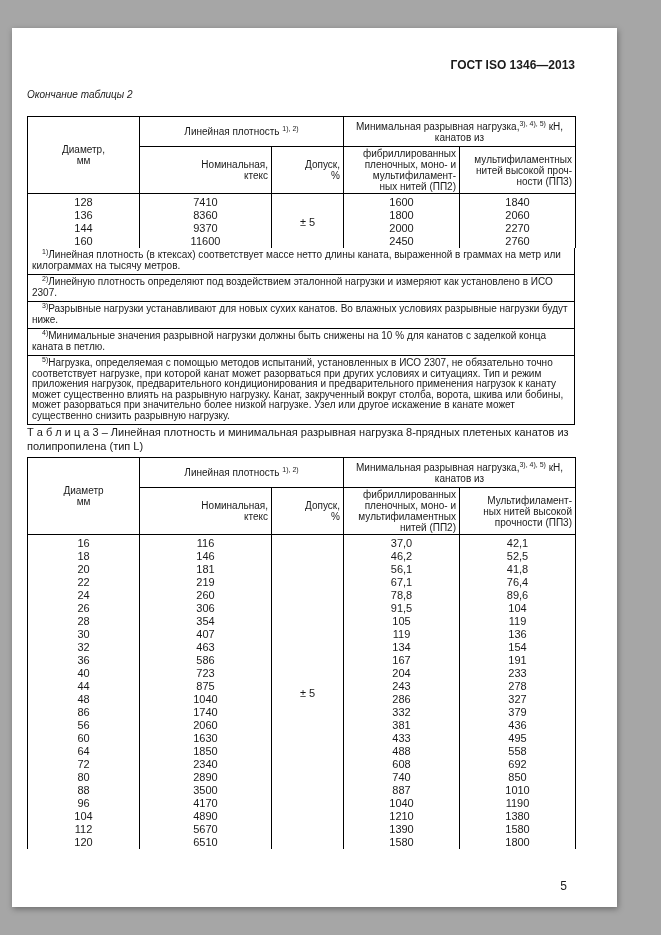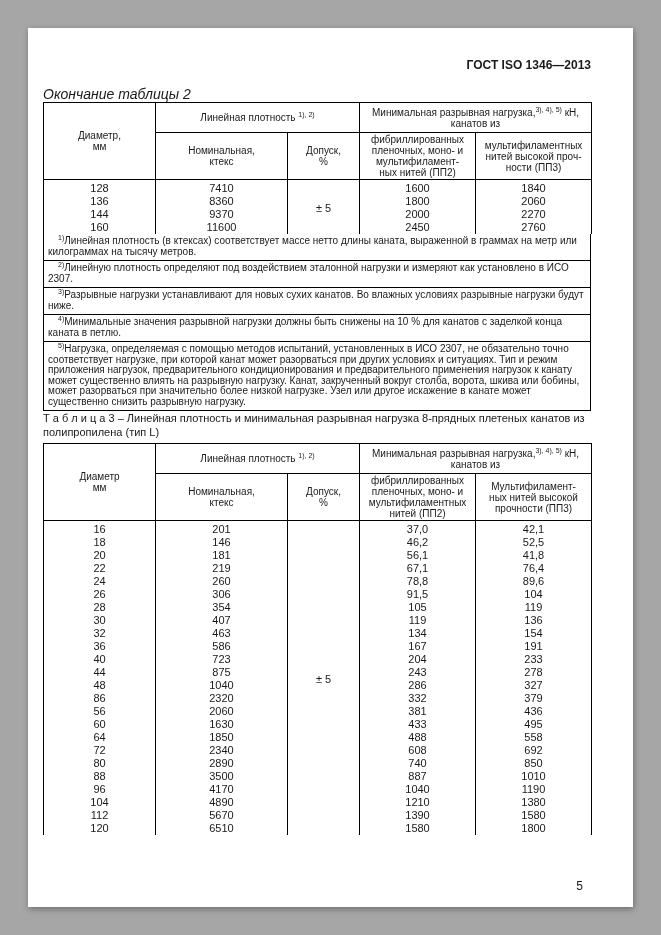--- a/index.html
+++ b/index.html
@@ -1,28 +1,28 @@
 <!DOCTYPE html>
 <html><head>
 <meta charset="utf-8">
 <style>
   * { margin:0; padding:0; box-sizing:border-box; }
   html,body { background:#9e9e9e; }
   body { font-family:"Liberation Sans", sans-serif; color:#1a1a1a; }
   .viewport { position:relative; width:661px; height:935px; background:#a6a6a6; overflow:hidden; }
-  .page { position:absolute; left:28px; top:28px; width:605px; height:879px; background:#ffffff;
+  .page { position:absolute; left:12px; top:28px; width:605px; height:879px; background:#ffffff;
           padding:30px 42px 0 15px; box-shadow:1px 2px 6px rgba(0,0,0,.35); }
   .doc-header { text-align:right; font-weight:bold; font-size:12px; line-height:14px; }
-  .table-caption { font-style:italic; font-size:14px; line-height:13px; margin-top:16px; margin-bottom:1px; }
+  .table-caption { font-style:italic; font-size:10px; line-height:13px; margin-top:16px; margin-bottom:15px; }
 
   table.gtable { border-collapse:collapse; table-layout:fixed; width:548px; }
   .gtable th { border:1px solid #000; font-weight:normal; font-size:10px; line-height:11px;
                text-align:center; vertical-align:middle; white-space:pre-line; padding:1px 3px; }
   .gtable thead tr.group-row th { height:30px; }
-  .gtable thead tr.sub-row th { height:44px; }
+  .gtable thead tr.sub-row th { height:44px;text-align:right; }
   .gtable td { border-left:1px solid #000; border-right:1px solid #000; font-size:11px; line-height:13px;
                text-align:center; padding:0 2px; }
   .gtable tbody tr:first-child td { padding-top:2px;text-align:center; }
   .gtable td.tol-cell { vertical-align:middle; font-size:11px; }
   sup { font-size:7px; vertical-align:super; line-height:0; }
 
   .footnotes { width:548px; border:1px solid #000; border-top:none; font-size:10px; line-height:10.5px; }
   .footnote { padding:2px 4px 3px; text-indent:10px; border-bottom:1px solid #000; }
   .footnote:last-child { border-bottom:none; }
 
@@ -134,21 +134,21 @@
 мультифиламентных
 нитей (ПП2)</th>
           <th>Мультифиламент-
 ных нитей высокой
 прочности (ПП3)</th>
         </tr>
       </thead>
       <tbody id="table3-body">
           <tr>
             <td>16</td>
-            <td>201</td>
+            <td>116</td>
             <td rowspan="24" class="tol-cell">± 5</td>
             <td>37,0</td>
             <td>42,1</td>
           </tr>
           <tr>
             <td>18</td>
             <td>146</td>
             <td>46,2</td>
             <td>52,5</td>
           </tr>
@@ -213,21 +213,21 @@
             <td>278</td>
           </tr>
           <tr>
             <td>48</td>
             <td>1040</td>
             <td>286</td>
             <td>327</td>
           </tr>
           <tr>
             <td>86</td>
-            <td>2320</td>
+            <td>1740</td>
             <td>332</td>
             <td>379</td>
           </tr>
           <tr>
             <td>56</td>
             <td>2060</td>
             <td>381</td>
             <td>436</td>
           </tr>
           <tr>

